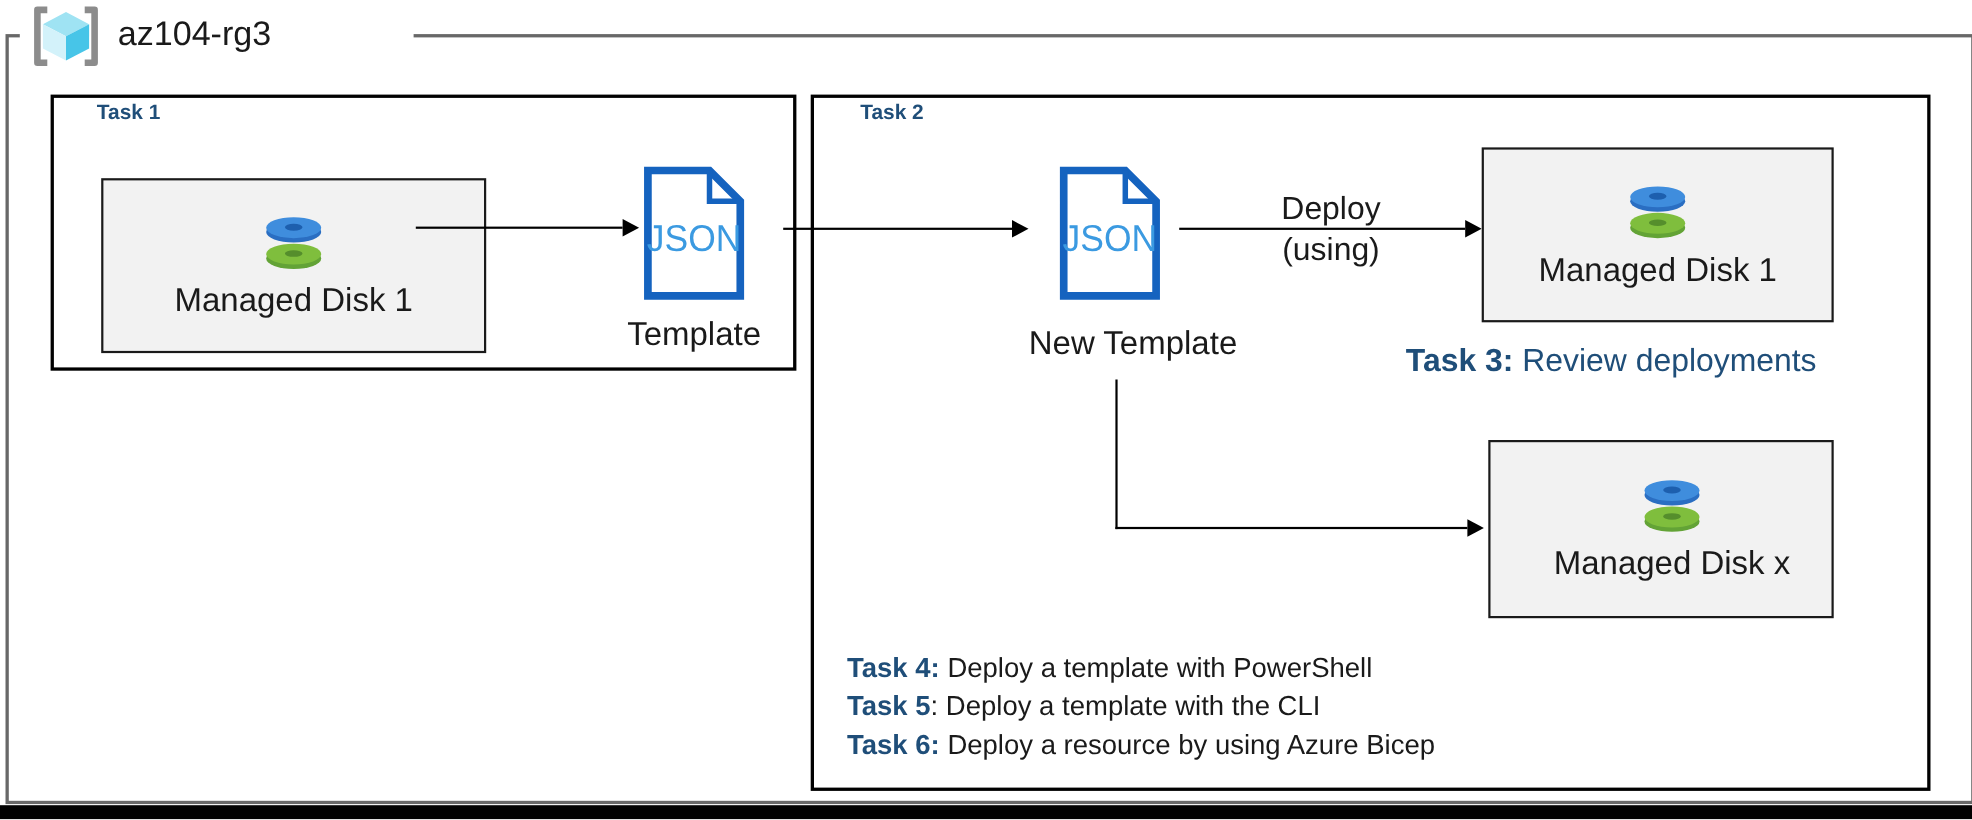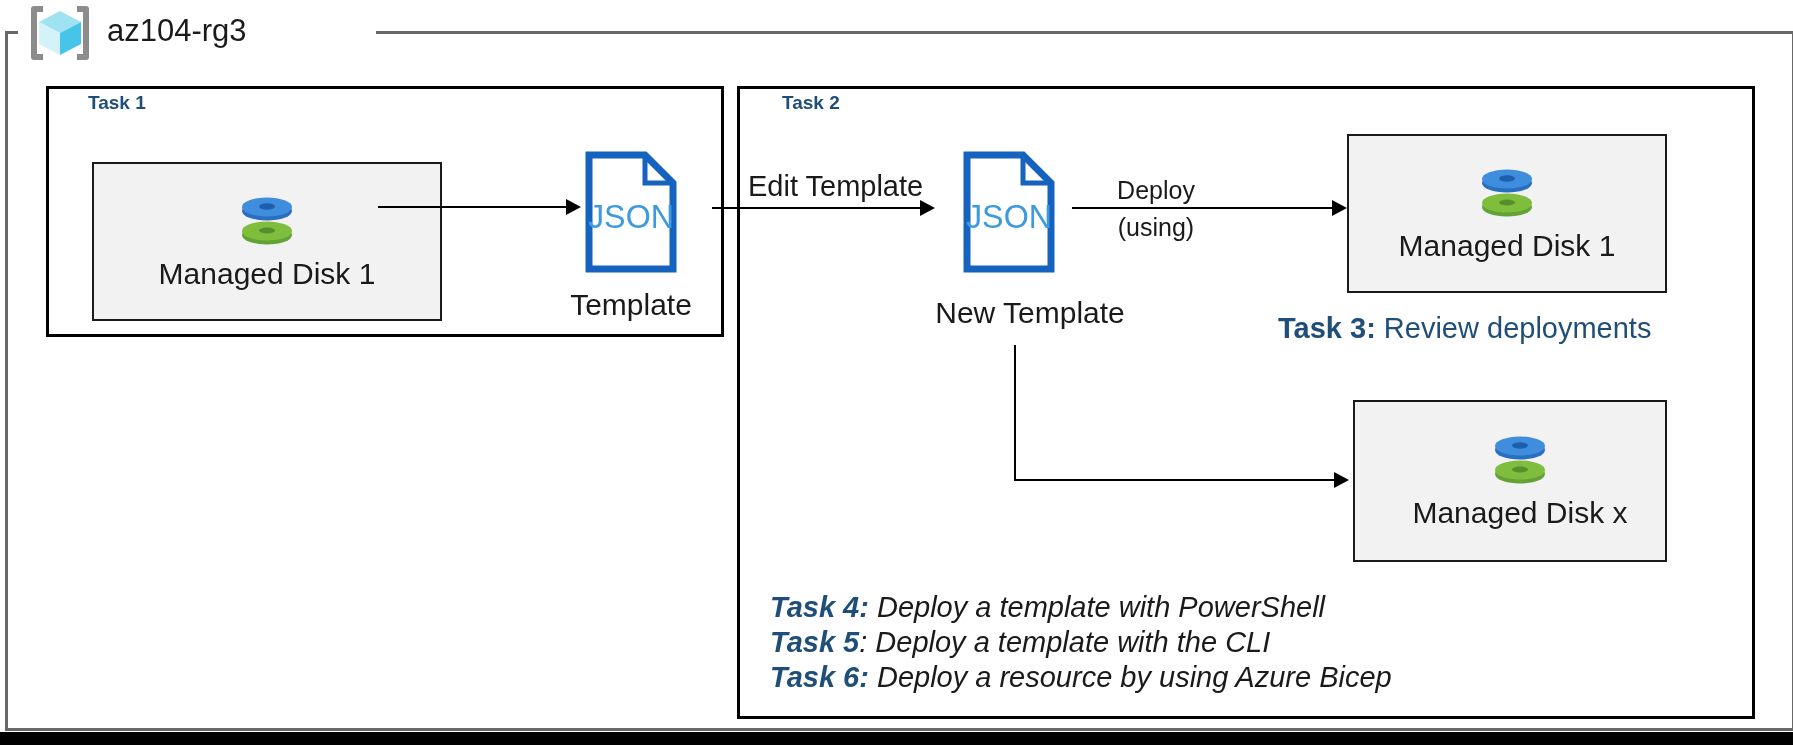--- a/index.html
+++ b/index.html
@@ -28,21 +28,21 @@
   .arrow-line-v { width:2px; background:#000000; }
   .arrow-head-right {
     width:0; height:0;
     border-left:15px solid #000000;
     border-top:8px solid transparent;
     border-bottom:8px solid transparent;
   }
 
   .blue-bold { color:#1f4e79; font-weight:700; }
   .task3-line { font-size:29px; color:#1f4e79; white-space:nowrap; }
-  .bottom-tasks { font-size:29px; line-height:35px; color:#1a1a1a; white-space:nowrap;font-style:italic; }
+  .bottom-tasks { font-size:25px; line-height:35px; color:#1a1a1a; white-space:nowrap; }
 
   .bottom-bar { background:#000000; }
 </style>
 </head>
 <body>
 
 <div class="canvas">
 
   <div class="abs outer-border" style="left:5px; top:31px; width:1784px; height:694px;"></div>
   <div class="abs gap-patch" style="left:18px; top:26px; width:358px; height:12px;"></div>
@@ -77,32 +77,31 @@
   <svg class="abs" style="left:585px; top:151px;" width="92" height="122" viewBox="0 0 92 122">
     <polygon points="4,4 60,4 88,32 88,118 4,118" fill="#ffffff" stroke="#1563bf" stroke-width="7"></polygon>
     <polyline points="60,4 60,32 88,32" fill="none" stroke="#1563bf" stroke-width="5"></polyline>
     <text x="46" y="77" text-anchor="middle" font-size="34" fill="#3b9ae1" font-family="Liberation Sans, sans-serif" textLength="86" lengthAdjust="spacingAndGlyphs">JSON</text>
   </svg>
   <div class="abs plain-label center" style="left:551px; top:288px; width:160px; font-size:30px;">Template</div>
 
   <div class="abs task-box" style="left:737px; top:86px; width:1012px; height:627px;"></div>
   <div class="abs task-title" style="left:782px; top:92px;">Task 2</div>
 
-  <div class="abs plain-label" style="left:748px; top:170px;">Edit Template</div>
   <div class="abs arrow-line-h" style="left:712px; top:207px; width:208px;"></div>
   <div class="abs arrow-head-right" style="left:920px; top:200px;"></div>
 
   <svg class="abs" style="left:963px; top:151px;" width="92" height="122" viewBox="0 0 92 122">
     <polygon points="4,4 60,4 88,32 88,118 4,118" fill="#ffffff" stroke="#1563bf" stroke-width="7"></polygon>
     <polyline points="60,4 60,32 88,32" fill="none" stroke="#1563bf" stroke-width="5"></polyline>
     <text x="46" y="77" text-anchor="middle" font-size="34" fill="#3b9ae1" font-family="Liberation Sans, sans-serif" textLength="86" lengthAdjust="spacingAndGlyphs">JSON</text>
   </svg>
   <div class="abs plain-label center" style="left:908px; top:296px; width:244px; font-size:30px;">New Template</div>
 
-  <div class="abs center" style="left:1086px; top:172px; width:140px; font-size:25px; line-height:37px; color:#1a1a1a;">
+  <div class="abs center" style="left:1140px; top:172px; width:140px; font-size:29px; line-height:37px; color:#1a1a1a;">
     <div>Deploy</div>
     <div>(using)</div>
   </div>
   <div class="abs arrow-line-h" style="left:1072px; top:207px; width:260px;"></div>
   <div class="abs arrow-head-right" style="left:1332px; top:200px;"></div>
 
   <div class="abs disk-box" style="left:1347px; top:134px; width:320px; height:159px;">
     <svg width="64" height="56" viewBox="0 0 64 56">
       <ellipse cx="32" cy="42" rx="25" ry="9.5" fill="#63a336"></ellipse>
       <ellipse cx="32" cy="38" rx="25" ry="9.5" fill="#7fbe3d"></ellipse>

